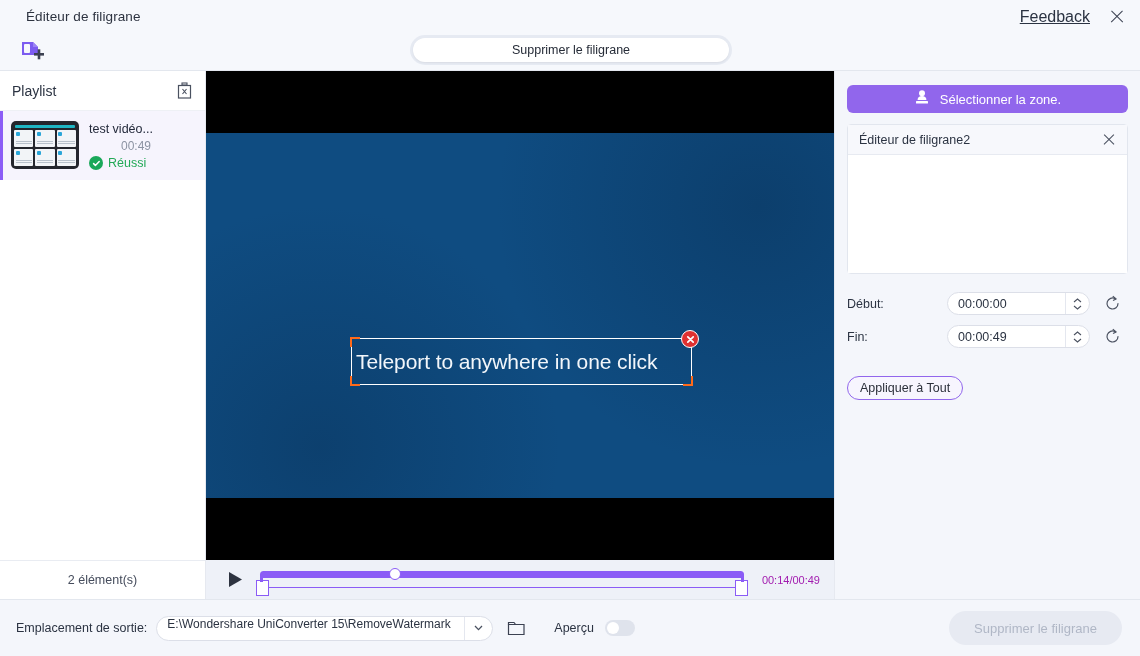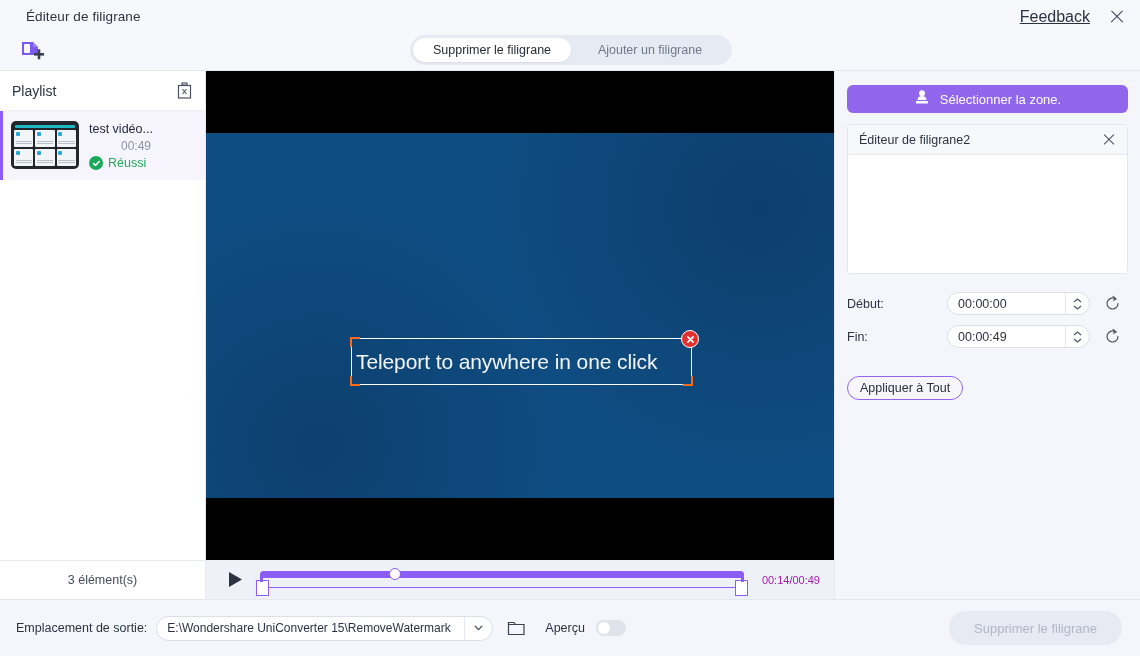--- a/index.html
+++ b/index.html
@@ -300,32 +300,32 @@
     height: 57px; flex: 0 0 57px;
     background: #f4f6fb;
     border-top: 1px solid #e3e7ee;
     display: flex; align-items: center;
     padding: 0 18px 0 16px;
   }
   .out-label { font-size: 12.5px; color: #2b3342; margin-right: 9px; }
   .out-select {
     width: 337px; height: 25px;
     background: #fff; border: 1px solid #dcdfe8; border-radius: 13px;
-    display: flex; align-items: center; cursor: pointer;
+    display: flex; align-items: flex-start; cursor: pointer;
   }
   .out-path {
     flex: 1; font-size: 12px; color: #2b3342; padding-left: 10px;
     white-space: nowrap; overflow: hidden;
   }
   .out-caret {
     width: 28px; height: 100%; border-left: 1px solid #e4e7ef;
     display: flex; align-items: center; justify-content: center;
   }
   .folder-btn { margin-left: 14px; cursor: pointer; display: flex; }
-  .preview-label { margin-left: 19px; font-size: 12.5px; color: #2b3342; }
+  .preview-label { margin-left: 28px; font-size: 12.5px; color: #2b3342; }
   .toggle {
     margin-left: 11px; width: 30px; height: 16px; border-radius: 8px;
     background: #dfe3ec; position: relative; cursor: pointer;
   }
   .toggle::after {
     content: ""; position: absolute; left: 2px; top: 2px;
     width: 12px; height: 12px; border-radius: 50%; background: #fff;
   }
   .primary-btn {
     margin-left: auto; width: 173px; height: 34px; border-radius: 17px;
@@ -353,23 +353,20 @@
         <path d="M2 2 h11 l5 5 v8 H2 Z" fill="#7c5cf0"></path>
         <path d="M13 2 v5 h5 Z" fill="#9b84f5"></path>
         <rect x="4" y="4" width="6" height="9" rx="1" fill="#f6f8fc"></rect>
         <rect x="14" y="13" width="10" height="2.6" fill="#3b4151"></rect>
         <rect x="17.7" y="9.3" width="2.6" height="10" fill="#3b4151"></rect>
       </svg>
     </div>
     <div class="tabs">
       <div class="tab active">
         <span>Supprimer le filigrane</span>
-      </div>
-      <div class="tab">
-        <span>Ajouter un filigrane</span>
       </div>
     </div>
   </div>
 
   <div class="main">
 
     <div class="playlist">
       <div class="playlist-header">
         <span class="playlist-title">Playlist</span>
         <span class="trash-btn">
@@ -401,21 +398,21 @@
                 <svg width="9" height="9" viewBox="0 0 9 9">
                     <path d="M1.6 4.6 L3.4 6.4 L7.2 2.5" stroke="#fff" stroke-width="1.5" fill="none" stroke-linecap="round" stroke-linejoin="round"></path>
                   </svg>
               </span>
               <span class="pl-status-text">Réussi</span>
             </span>
           </div>
         </div>
       </div>
       <div class="playlist-footer">
-        <span>3 élément(s)</span>
+        <span>2 élément(s)</span>
       </div>
     </div>
 
     <div class="center">
       <div class="video-stage">
         <div class="video-inner">
           <div class="wm-box">
             <span class="wm-text">Teleport to anywhere in one click</span>
             <span class="corner tl"></span>
             <span class="corner tr"></span>

